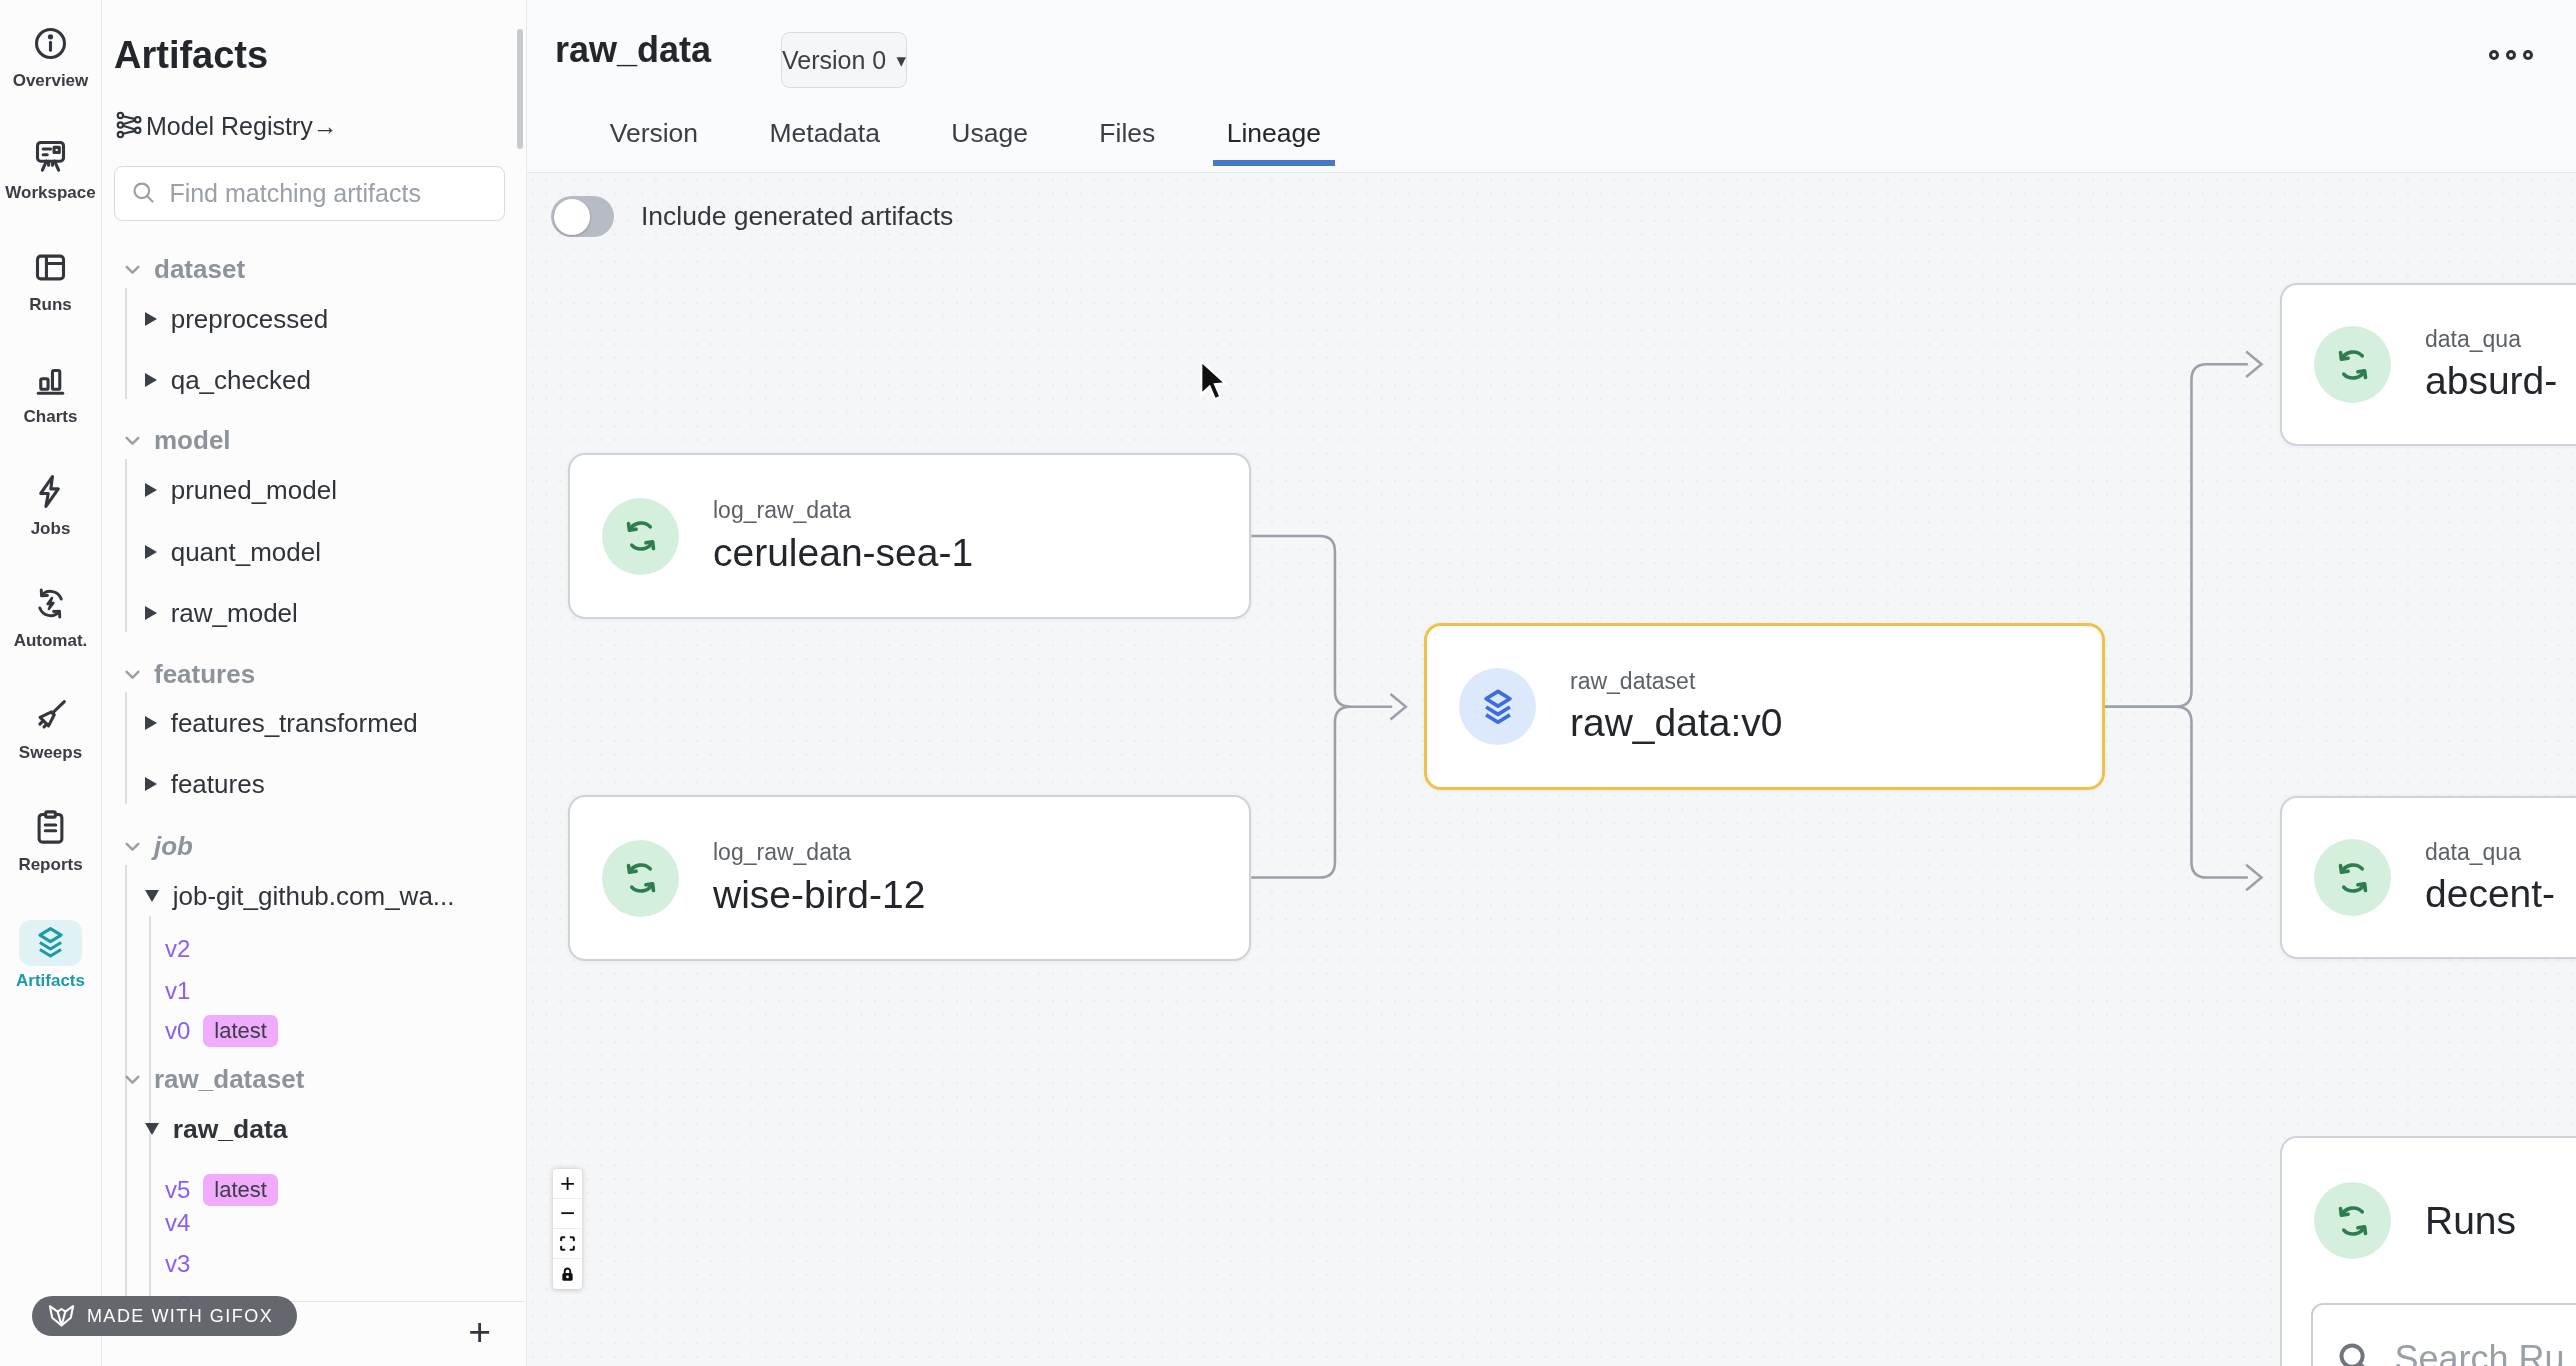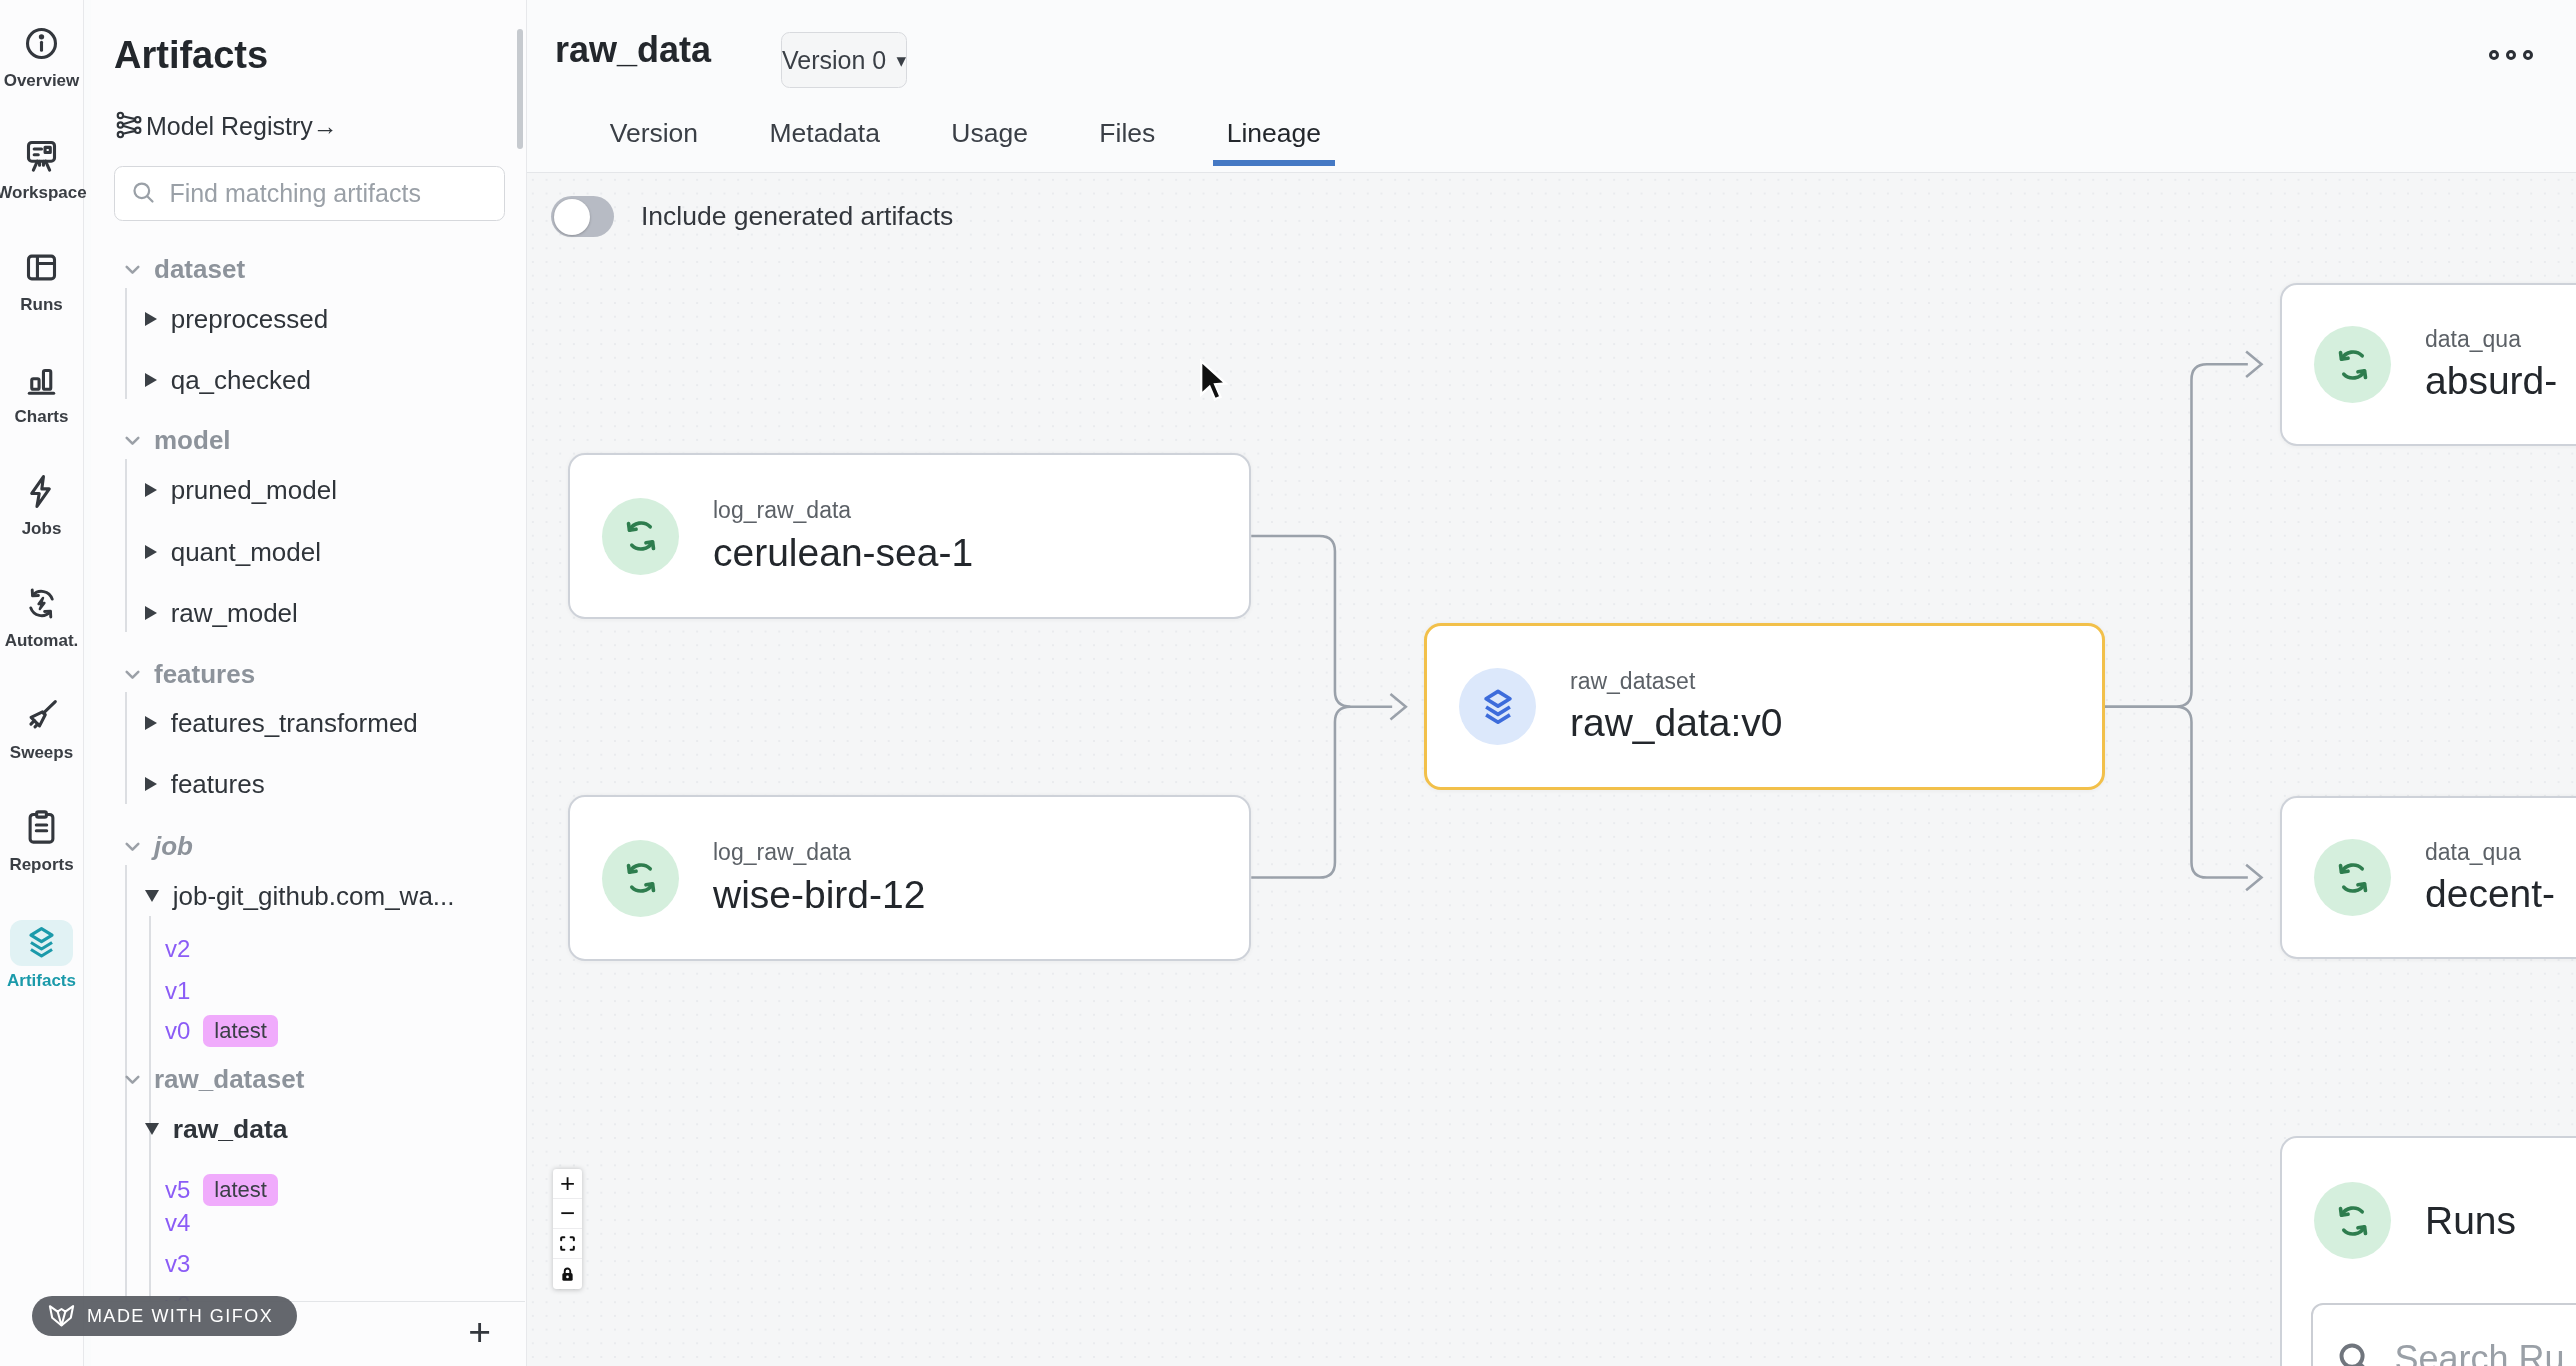--- a/index.html
+++ b/index.html
@@ -1,20 +1,20 @@
 <!DOCTYPE html>
 <html style="font-size:13.7px"><head>
 <meta charset="utf-8">
 <style>
   * { margin:0; padding:0; box-sizing:border-box; }
   html,body { width:2576px; height:1367px; overflow:hidden;
     font-family:"Liberation Sans", sans-serif; background:#fafbfc; }
 
   
-  #rail { position:absolute; left:0; top:0; width:84px; height:1367px;
+  #rail { position:absolute; left:0; top:0; width:102px; height:1367px;
     background:#fcfcfd; border-right:1.7px solid #e7e8eb; padding-top:24px;
     display:flex; flex-direction:column; align-items:center; z-index:5; }
   .rail-item { width:85px; height:80px; margin-bottom:32px; display:flex;
     flex-direction:column; align-items:center; justify-content:flex-start; cursor:pointer; }
   .rail-item svg { width:39px; height:39px; }
   .rail-label { font-size:17px; font-weight:700; color:#3a3e44; margin-top:5.1px; }
   .rail-item.active .rail-pill { background:#e1f2f4; border-radius:12px; padding:3.4px 12px; }
   .rail-item.active .rail-label { color:#1b9aaa; }
   .rail-pill { display:flex; align-items:center; justify-content:center; }
 

